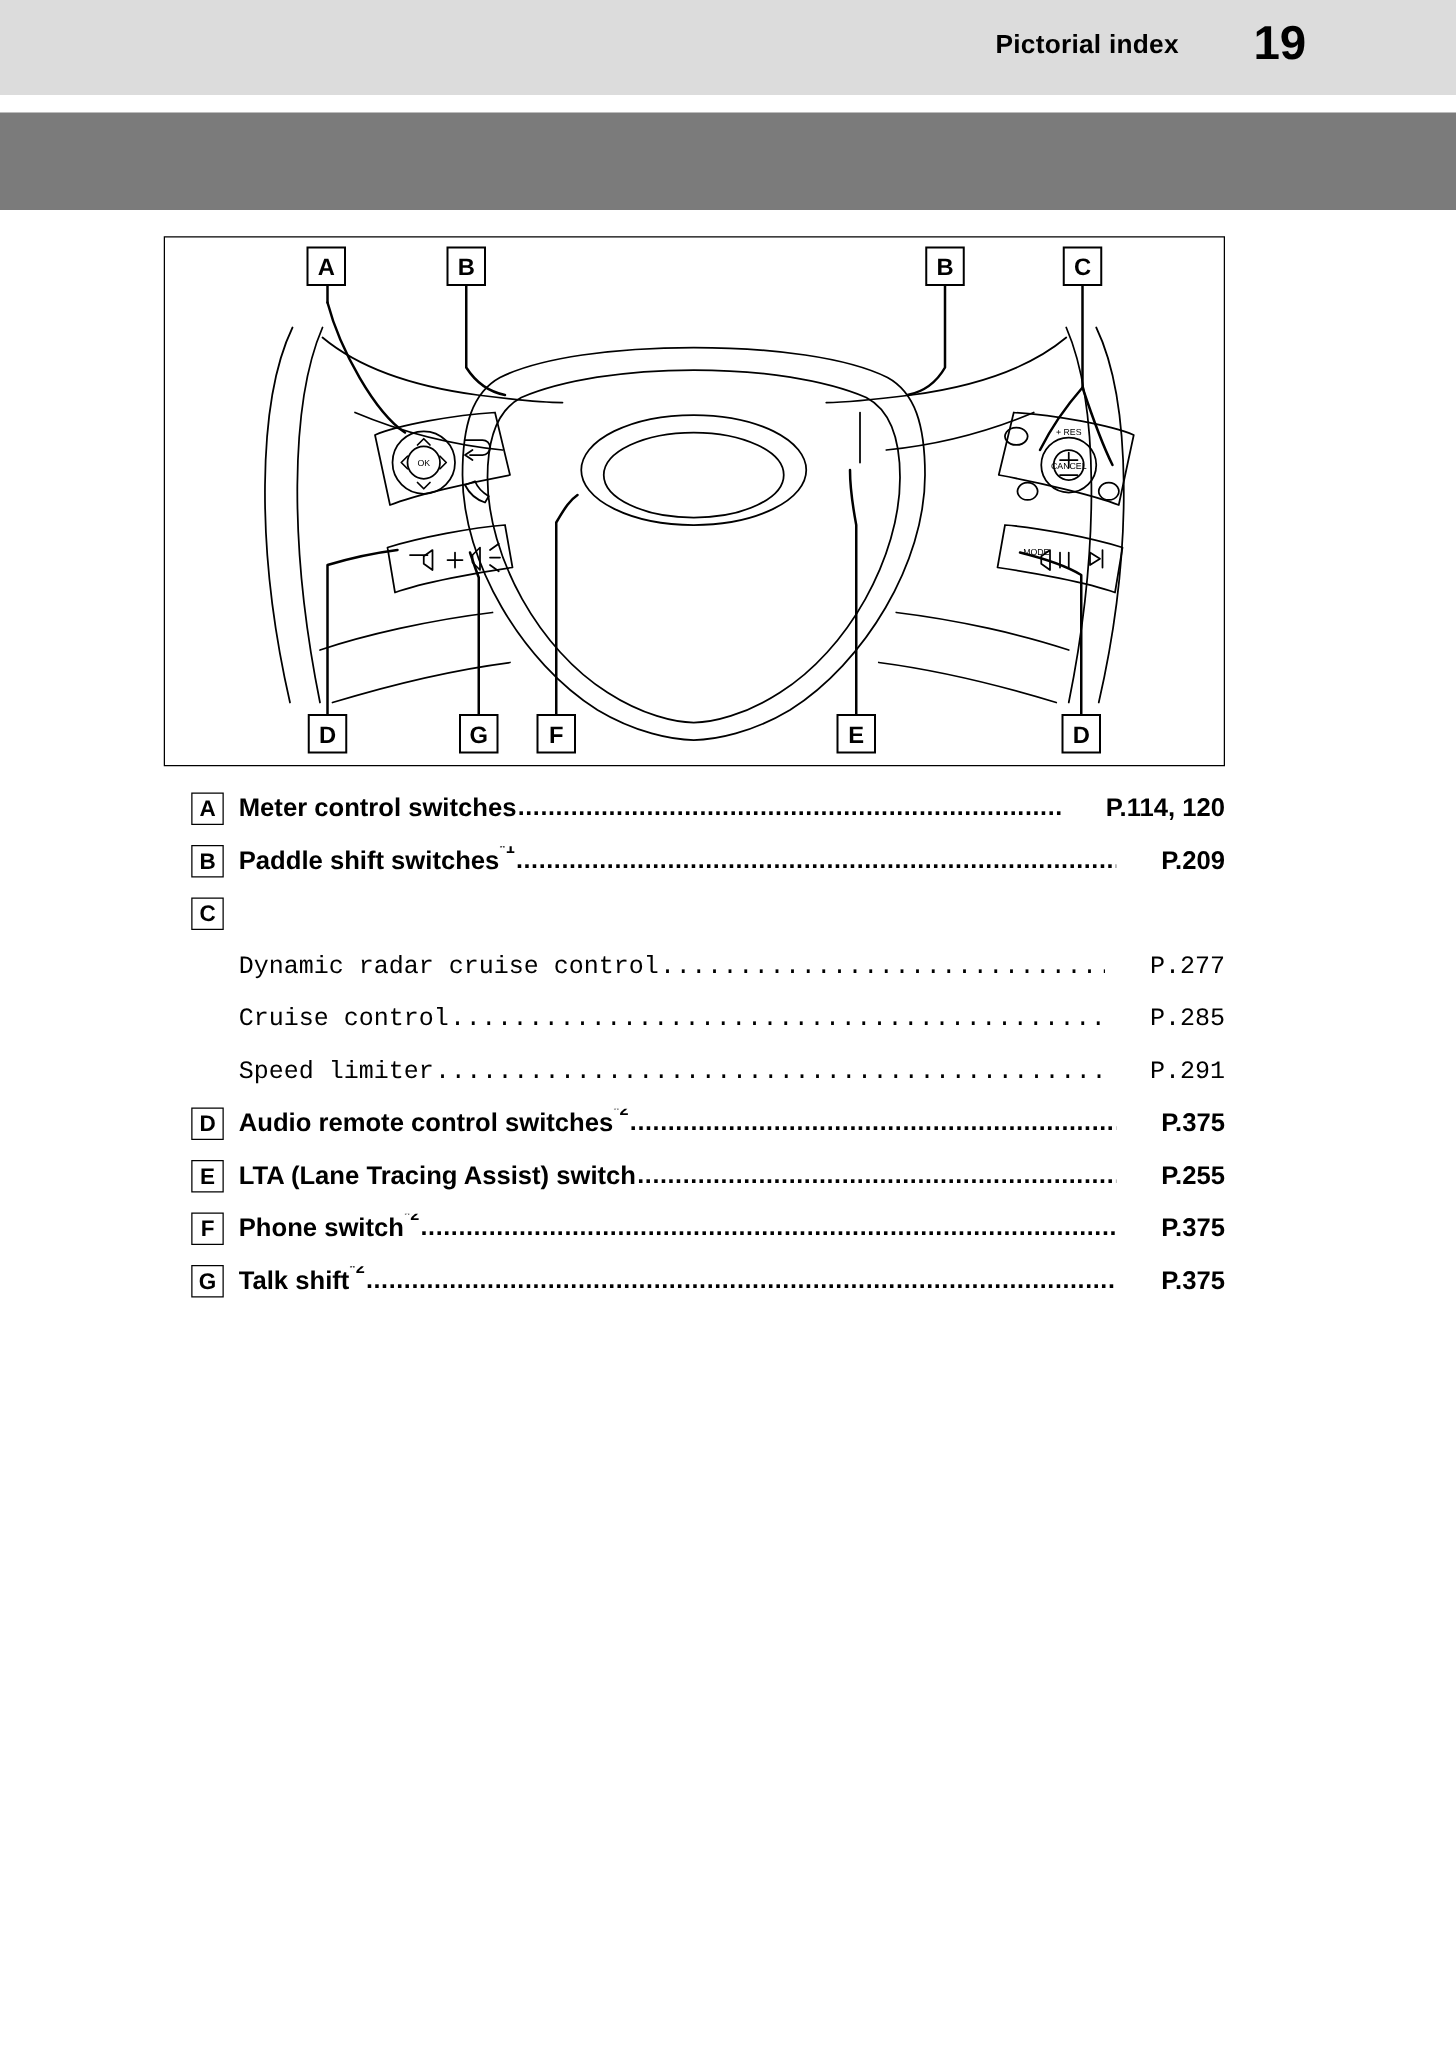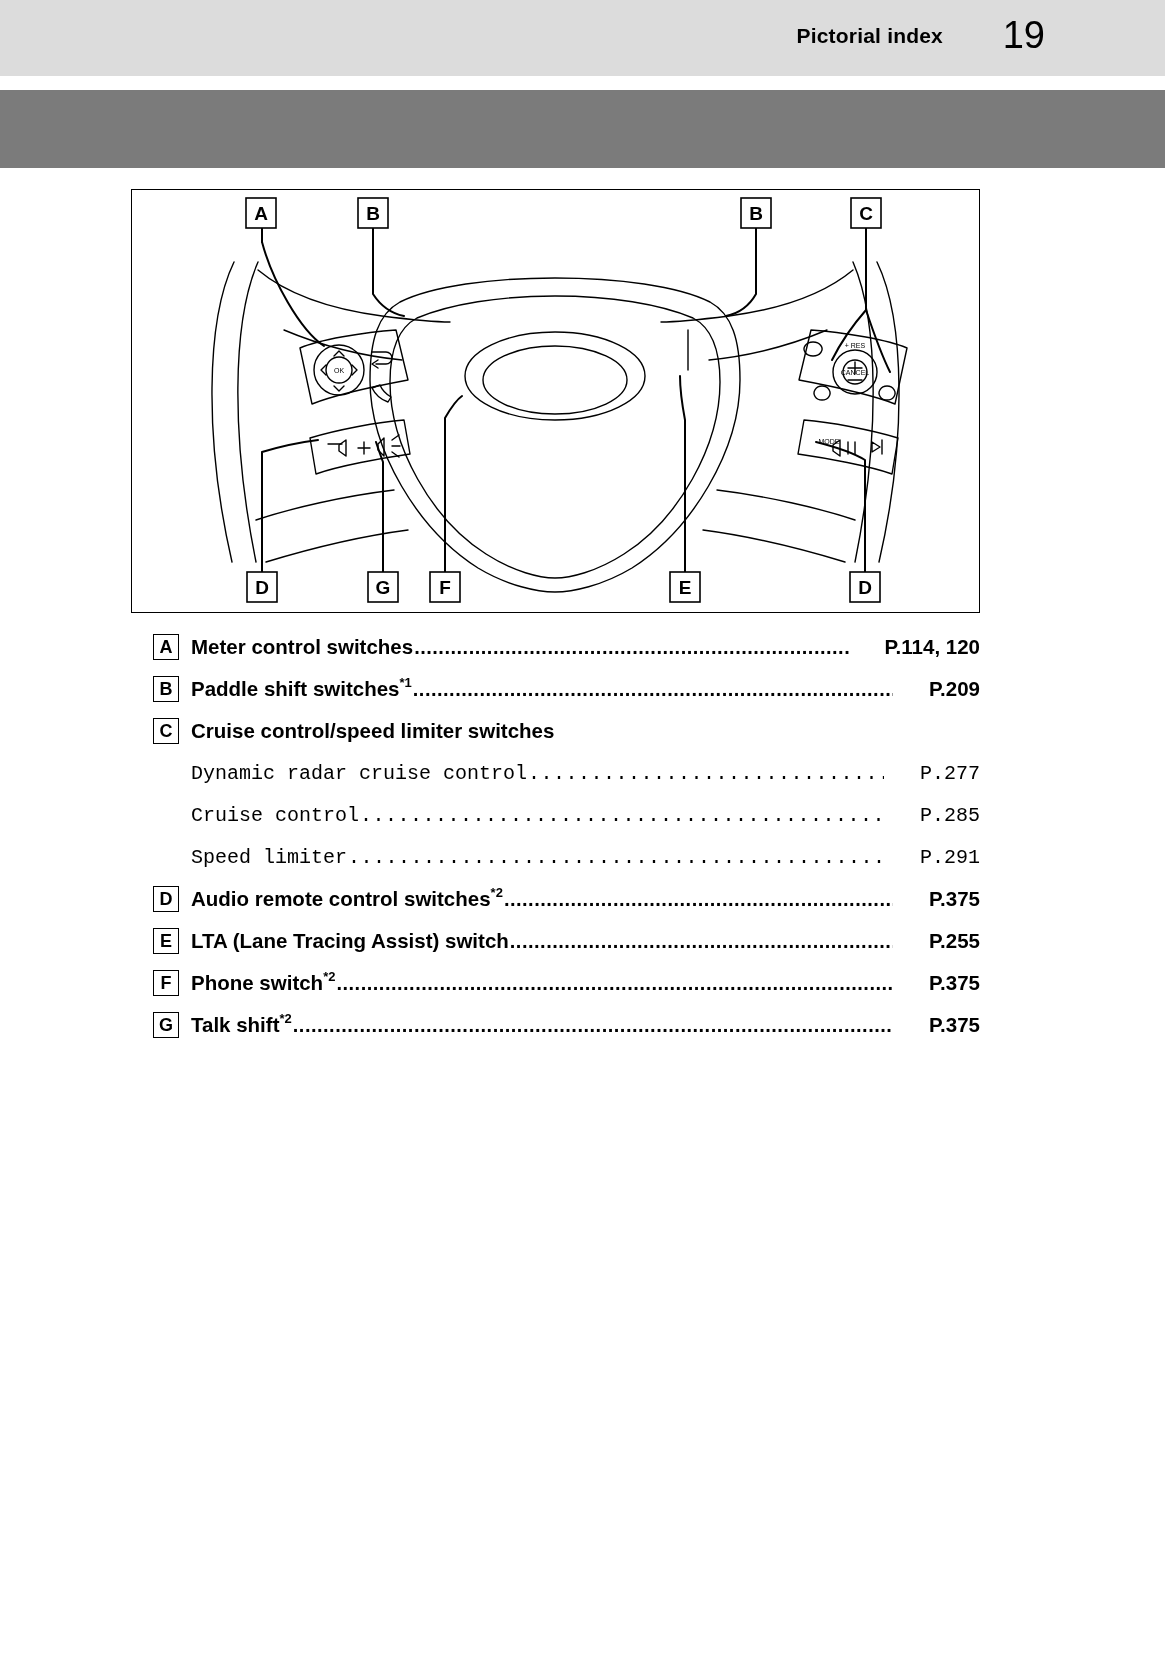--- a/index.html
+++ b/index.html
@@ -29,21 +29,21 @@
     top: 24px;
     font-size: 21px;
     font-weight: bold;
     letter-spacing: 0.2px;
   }
   .header-pagenum {
     position: absolute;
     right: 120px;
     top: 14px;
     font-size: 38px;
-    font-weight: normal;
+    font-weight: bold;
   }
   .header-gray-band {
     position: absolute;
     left: 0; top: 90px;
     width: 1165px; height: 78px;
     background: #7b7b7b;
   }
 
   
   .figure-box {
@@ -79,21 +79,21 @@
     justify-content: center;
     font-size: 18px;
     font-weight: bold;
     margin-left: 22px;
     margin-right: 12px;
     flex: none;
   }
   .idx-main {
     flex: 1 1 auto;
     display: flex;
-    align-items: center;
+    align-items: flex-start;
     overflow: hidden;
     white-space: nowrap;
   }
   .idx-label {
     font-size: 20.5px;
     font-weight: bold;
     flex: none;
   }
   .idx-label.sub {
     font-weight: normal;
@@ -303,23 +303,20 @@
     <div class="idx-main">
       <span class="idx-label">Paddle shift switches</span>
       <span class="idx-sup">*1</span>
       <span class="dots">........................................................................................................................................................</span>
       <span class="idx-page">P.209</span>
     </div>
   </div>
 
   <div class="idx-row">
     <div class="idx-badge">C</div>
-    <div class="idx-main">
-      <span class="idx-label">Cruise control/speed limiter switches</span>
-    </div>
   </div>
 
   <div class="sub-row">
     <div class="idx-main">
       <span class="idx-label sub">Dynamic radar cruise control</span>
       <span class="dots light">........................................................................................................................................................</span>
       <span class="idx-page light">P.277</span>
     </div>
   </div>
 

